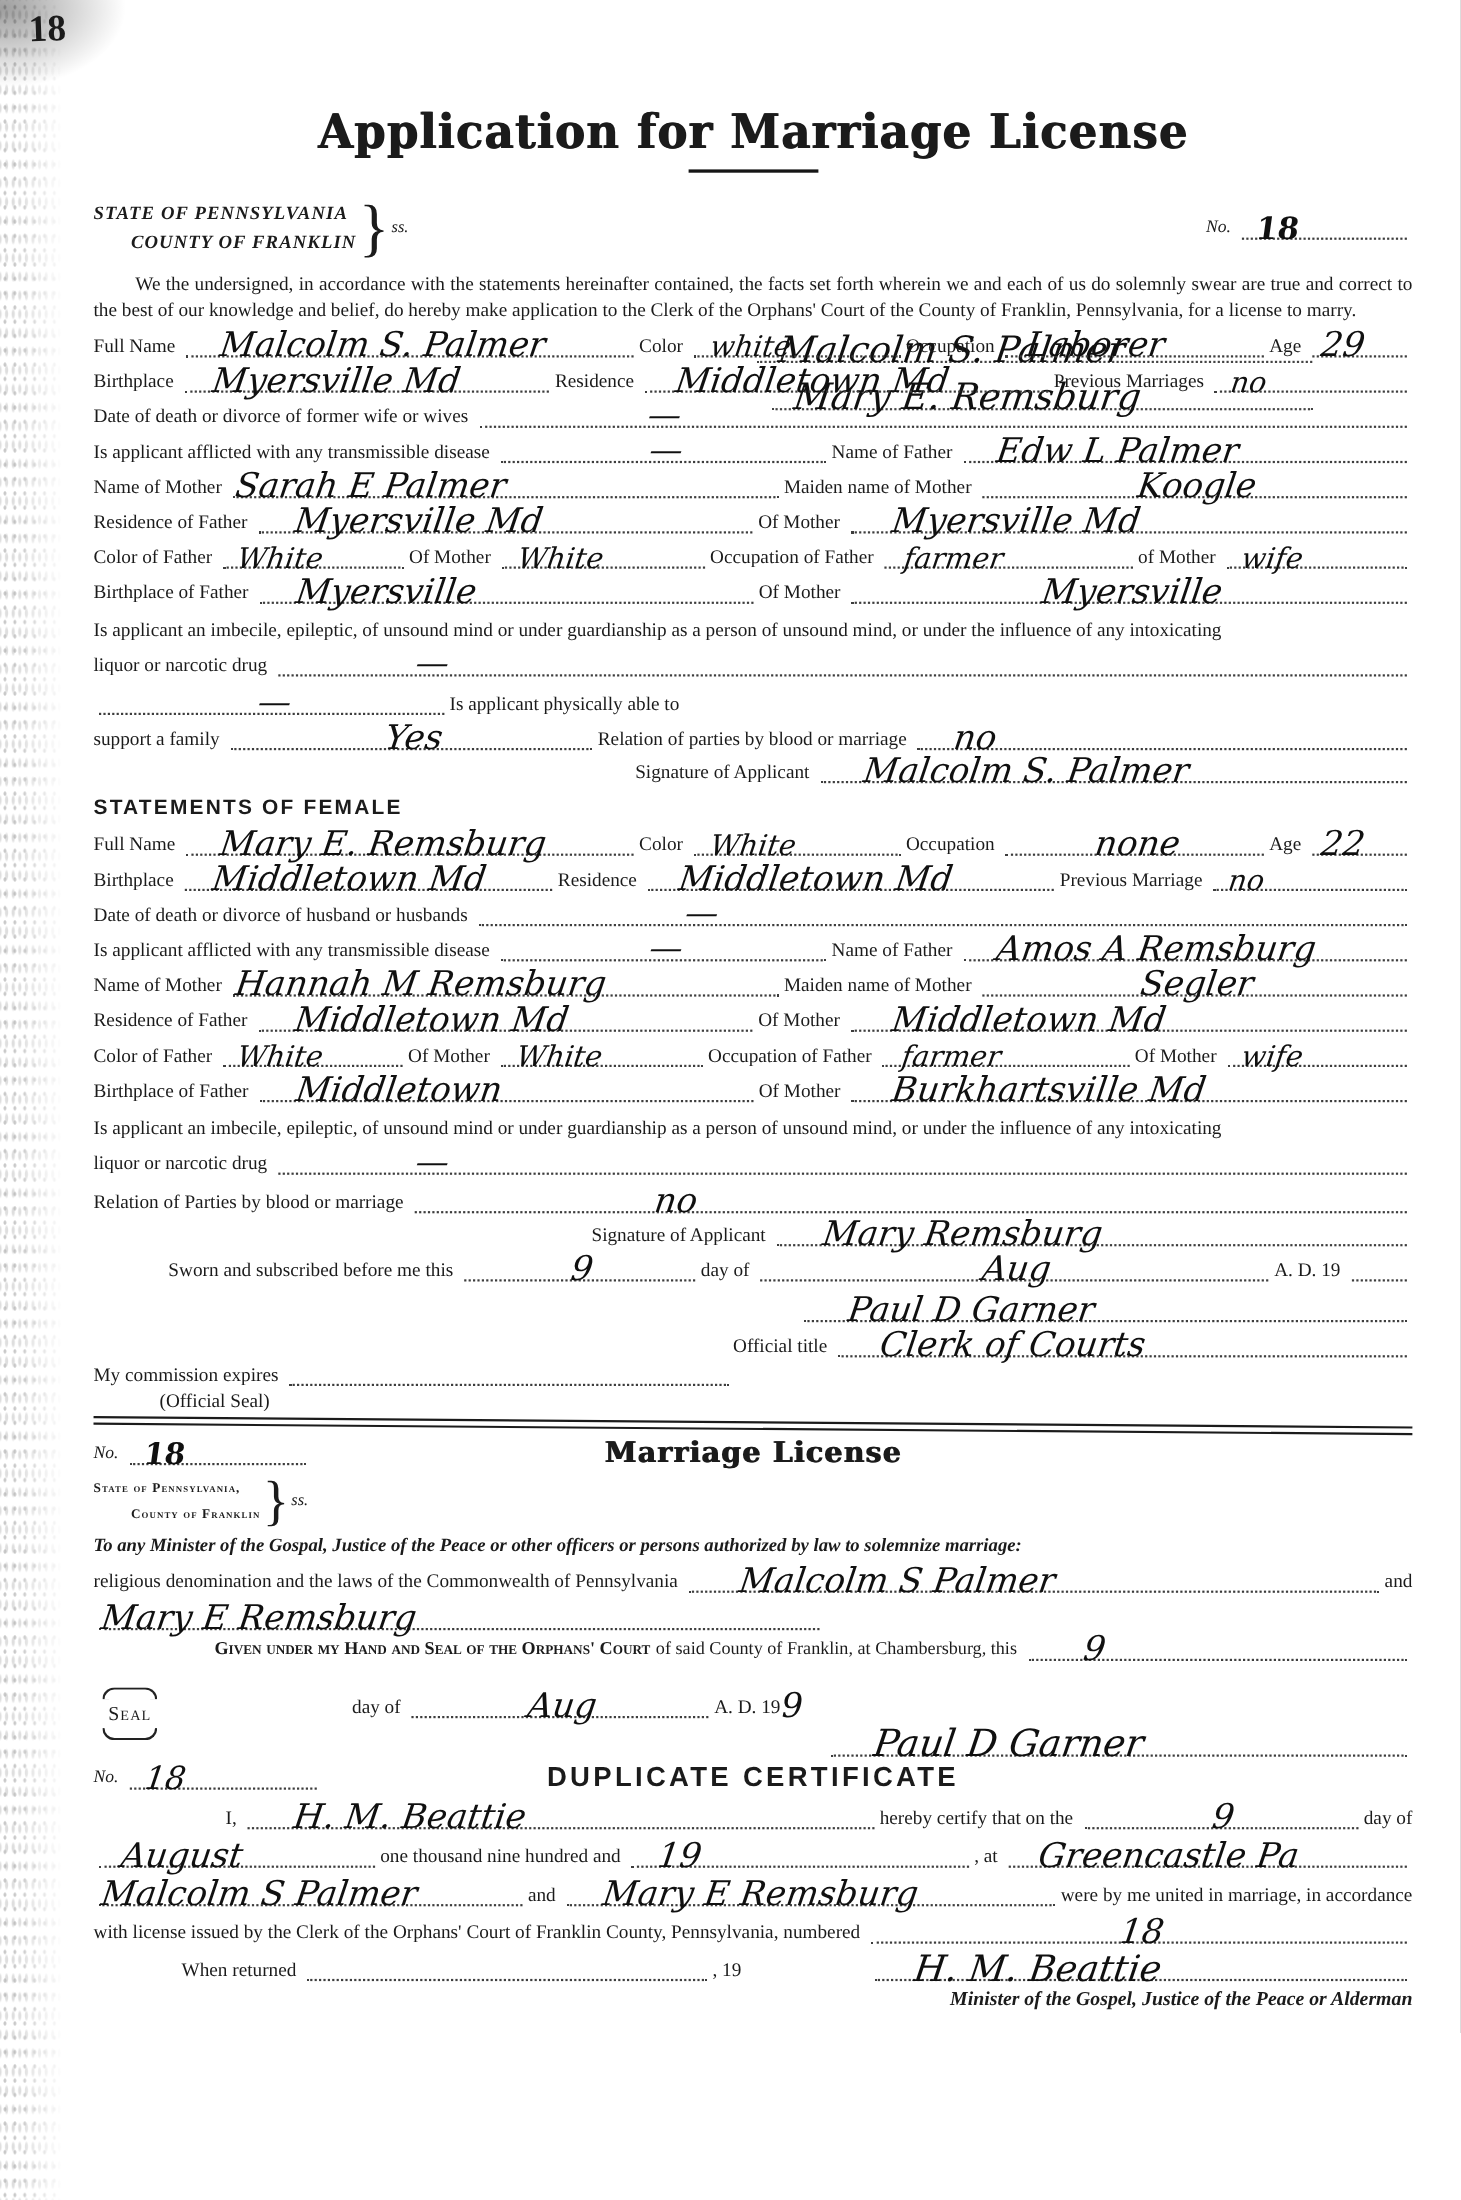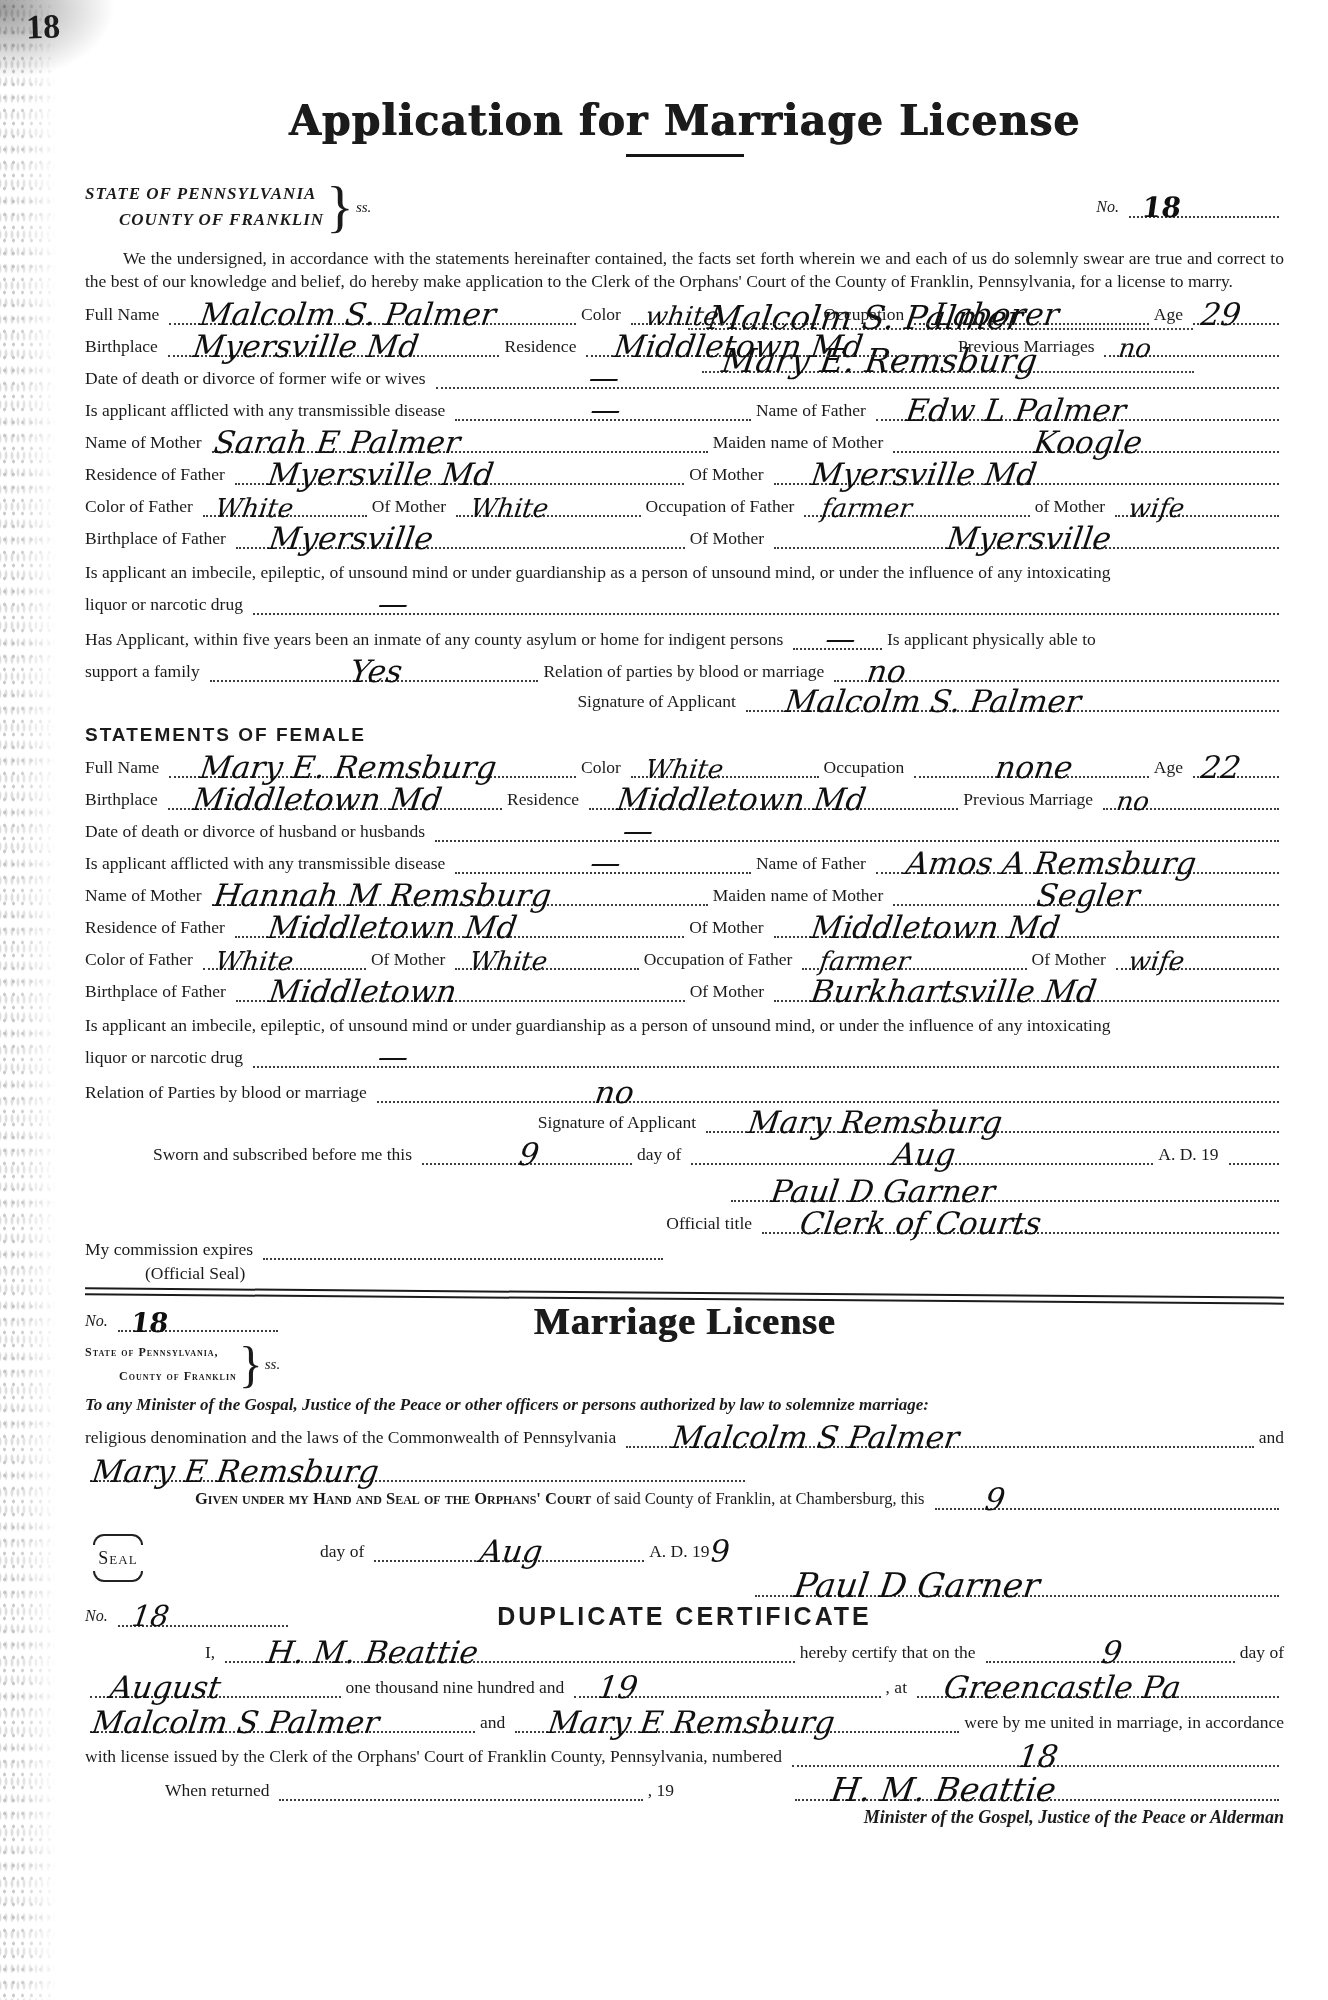--- a/index.html
+++ b/index.html
@@ -200,21 +200,20 @@
       <span>Is applicant an imbecile, epileptic, of unsound mind or under guardianship as a person of unsound mind, or under the influence of any intoxicating</span>
     </div>
     <div class="row">
       <span class="lbl">liquor or narcotic drug</span>
       <span class="fill">
           <span class="hw dash" style="left:12%">—</span>
         </span>
     </div>
 
     <div class="row" style="margin-top:13px">
-      <span class="lbl">Has Applicant, within five years been an inmate of any county asylum or home for indigent persons</span>
       <span class="fill c" style="flex:.32">
           <span class="hw dash">—</span>
         </span>
       <span class="lbl" style="padding-right:0">Is applicant physically able to</span>
     </div>
 
     <div class="row">
       <span class="lbl">support a family</span>
       <span class="fill c" style="flex:.85">
           <span class="hw big">Yes</span>
@@ -402,21 +401,21 @@
       <span style="padding-left:60px">(Official Seal)</span>
     </div>
 
     <div class="divider"></div>
 
     <div class="row" style="margin-top:10px;position:relative;align-items:flex-end;">
       <span class="lbl it" style="font-size:16px">No.</span>
       <span class="fill" style="flex:0 0 160px">
           <span class="hw" style="font-style:normal;font-weight:bold;font-size:27px">18</span>
         </span>
-      <span class="frak" style="position:absolute;left:50%;transform:translateX(-50%);font-size:38px;bottom:0;font-family:Liberation Serif, serif;">Marriage License</span>
+      <span class="frak" style="position:absolute;left:50%;transform:translateX(-50%);font-size:26px;bottom:0;">Marriage License</span>
       <span class="fill nb" style="flex:1"></span>
     </div>
 
     <div class="state-blk" style="margin-top:8px">
       <div class="state-lines" style="font-style:normal;font-variant:small-caps;font-size:12px;line-height:24px;">
         <div>State of Pennsylvania,</div>
         <div class="l2">County of Franklin</div>
       </div>
       <span class="brace" style="font-size:50px">}</span>
       <span class="ss">ss.</span>

